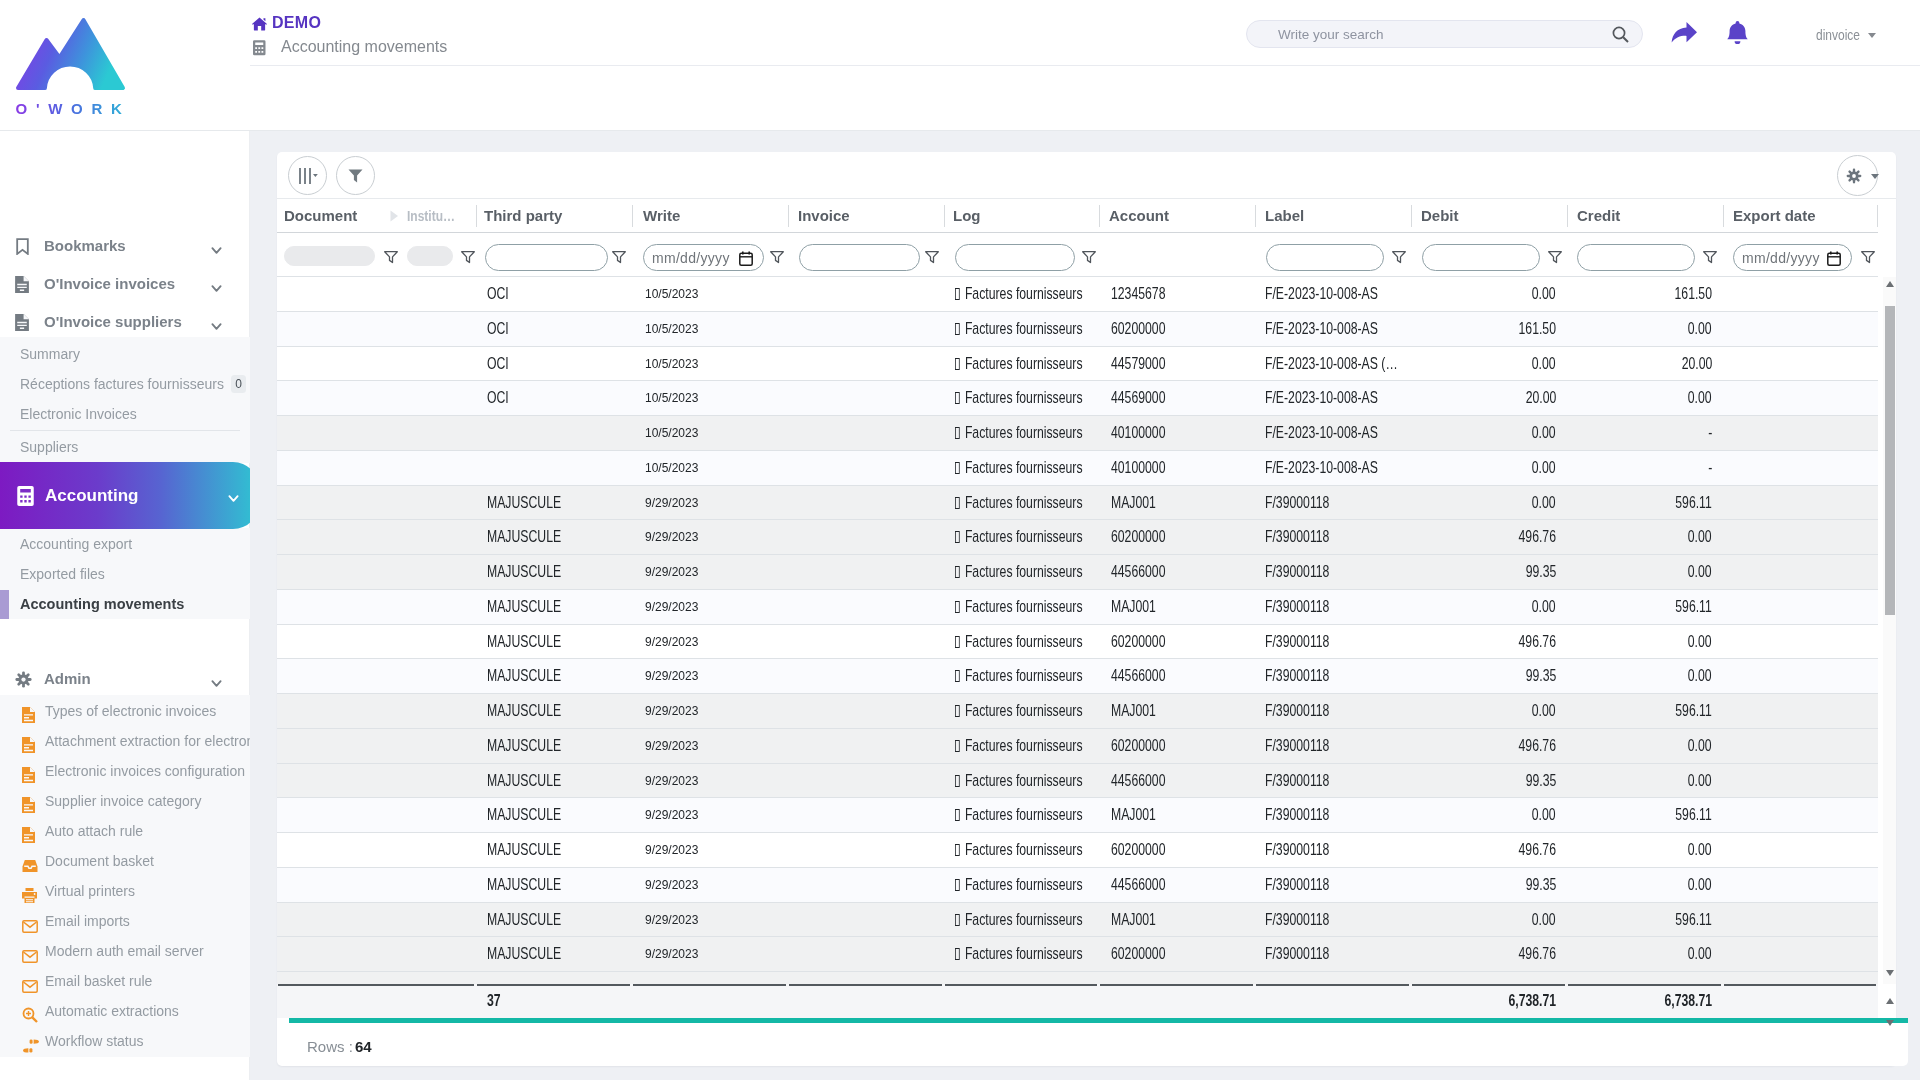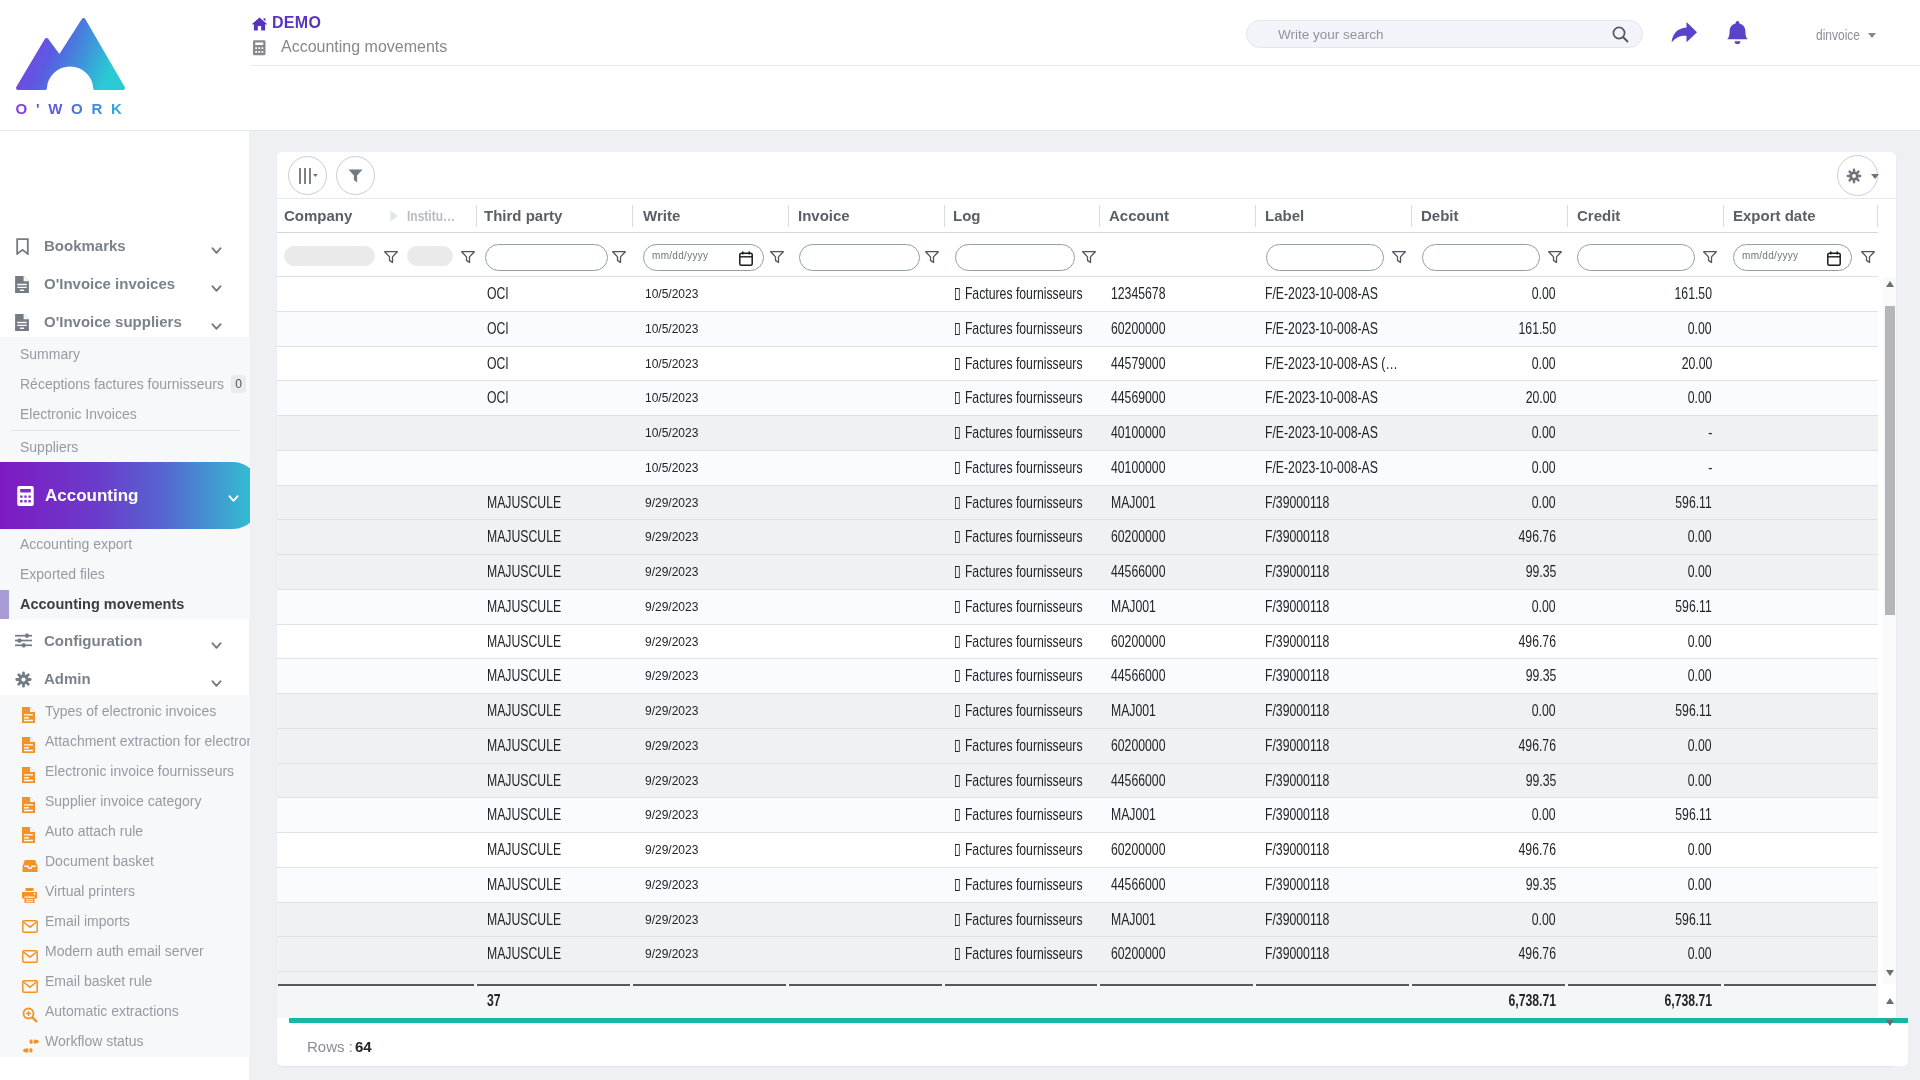--- a/index.html
+++ b/index.html
@@ -45,21 +45,21 @@
 .cbtn{position:absolute;top:4px;width:39px;height:39px;border:1px solid #c9ced2;border-radius:50%;background:#fff}
 
 #hdr{position:absolute;left:0;top:47px;width:1601px;height:34px;border-bottom:1px solid #d2d6da}
 #hdr b{position:absolute;top:8px;font-size:15px;color:#595f66;white-space:nowrap}
 #hdr b.mut{color:#b7bdc4;font-weight:bold;transform:scaleX(.8);transform-origin:0 50%}
 #hdr .vsep{position:absolute;top:6px;width:1px;height:22px;background:#d8dbde}
 
 #flt{position:absolute;left:0;top:81px;width:1601px;height:44px;border-bottom:1px solid #dee2e6}
 .fin{position:absolute;top:11px;height:27px;border:1px solid #8fa0a6;border-radius:14px;background:#fff}
 .fin.dis{background:#e9eaec;border-color:#e9eaec;height:20px;top:13px}
-.fin .ph{position:absolute;left:8px;top:5px;font-size:10px;color:#70757a;letter-spacing:.3px}
+.fin .ph{position:absolute;left:8px;top:5px;font-size:14px;color:#70757a;letter-spacing:.3px}
 .fun{position:absolute;top:17px;width:14px;height:13px}
 
 #rows{position:absolute;left:0;top:125px;width:1601px}
 .r{position:relative;width:1601px;height:34.75px;border-bottom:1px solid #dee2e6}
 .r s,#sumrow s{position:absolute;top:0;line-height:34px;text-decoration:none;font-size:15.7px;color:#212529;white-space:nowrap}
 .c3,.c6,.c7,.c8{transform:scaleX(.78);transform-origin:0 50%}
 .c9,.c10{transform:scaleX(.78);transform-origin:100% 50%}
 .c3{left:210px}.c4{left:368px;font-size:12px !important}.c6{left:678px}.c7{left:834px}.c8{left:988px}
 .c9{right:322px}.c10{right:166px}
 .tofu{display:inline-block;width:6.2px;height:12px;border:1.4px solid #212529;margin-right:6.5px;vertical-align:-1px}
@@ -183,38 +183,20 @@
     </div>
 <div class="sub" style="top:398px">
       <span class="t">Accounting export</span>
     </div>
 <div class="sub" style="top:428px">
       <span class="t">Exported files</span>
     </div>
 <div class="sub" style="top:458px;font-weight:bold;color:#3b4045;font-size:14.5px">
       <span class="t">Accounting movements</span>
     </div>
-<div class="nav" style="top:491px">
-      <span class="ic"><svg width="17" height="15" viewBox="0 0 16 14">
-          <g stroke="#747b82" stroke-width="1.6">
-            <line x1="0" y1="2.5" x2="16" y2="2.5"></line>
-            <line x1="0" y1="7" x2="16" y2="7"></line>
-            <line x1="0" y1="11.5" x2="16" y2="11.5"></line>
-          </g>
-          <g fill="#747b82">
-            <rect x="9.5" y="0.5" width="3.4" height="4" rx="1"></rect>
-            <rect x="2.5" y="5" width="3.4" height="4" rx="1"></rect>
-            <rect x="6.5" y="9.5" width="3.4" height="4" rx="1"></rect>
-          </g>
-        </svg></span>
-      <span class="tx">Configuration</span>
-      <span class="ch" style="color:#747b82"><svg class="chev" viewBox="0 0 12 12">
-          <polyline points="1.5,3.5 6,8.5 10.5,3.5" fill="none" stroke="currentColor" stroke-width="2" stroke-linecap="round" stroke-linejoin="round"></polyline>
-        </svg></span>
-    </div>
 <div class="nav" style="top:529px">
       <span class="ic"><svg width="17" height="17" viewBox="0 0 16 16">
           <g fill="#747b82">
             <circle cx="8" cy="8" r="4.8"></circle>
             <g>
               <rect x="6.7" y="0.4" width="2.6" height="15.2" rx="1.2"></rect>
               <rect x="6.7" y="0.4" width="2.6" height="15.2" rx="1.2" transform="rotate(45 8 8)"></rect>
               <rect x="6.7" y="0.4" width="2.6" height="15.2" rx="1.2" transform="rotate(90 8 8)"></rect>
               <rect x="6.7" y="0.4" width="2.6" height="15.2" rx="1.2" transform="rotate(135 8 8)"></rect>
             </g>
@@ -238,21 +220,21 @@
           <path fill="#f09429" d="M0 0 h8 l5 5 v11 H0 Z"></path>
           <path fill="#f7f8fa" d="M8 0 l5 5 h-5 Z M2 7.2 h9 v1.4 h-9 Z M2 10 h5 v1.4 h-5 Z M2 12.8 h9 v1.4 h-9 Z"></path>
         </svg></span>
       <span class="t">Attachment extraction for electroni</span>
     </div>
 <div class="sub ind" style="top:625px">
       <span class="ico"><svg width="13" height="16" viewBox="0 0 13 16">
           <path fill="#f09429" d="M0 0 h8 l5 5 v11 H0 Z"></path>
           <path fill="#f7f8fa" d="M8 0 l5 5 h-5 Z M2 7.2 h9 v1.4 h-9 Z M2 10 h5 v1.4 h-5 Z M2 12.8 h9 v1.4 h-9 Z"></path>
         </svg></span>
-      <span class="t">Electronic invoice fournisseurs</span>
+      <span class="t">Electronic invoices configuration</span>
     </div>
 <div class="sub ind" style="top:655px">
       <span class="ico"><svg width="13" height="16" viewBox="0 0 13 16">
           <path fill="#f09429" d="M0 0 h8 l5 5 v11 H0 Z"></path>
           <path fill="#f7f8fa" d="M8 0 l5 5 h-5 Z M2 7.2 h9 v1.4 h-9 Z M2 10 h5 v1.4 h-5 Z M2 12.8 h9 v1.4 h-9 Z"></path>
         </svg></span>
       <span class="t">Supplier invoice category</span>
     </div>
 <div class="sub ind" style="top:685px">
       <span class="ico"><svg width="13" height="16" viewBox="0 0 13 16">
@@ -346,21 +328,21 @@
             </g>
             <circle cx="8" cy="8" r="1.9" fill="#fff"></circle>
           </svg>
           <span class="caret" style="position:absolute;left:27px;top:18px;border-top-color:#6c757d"></span>
         </div>
 </div>
 <div id="hdr">
         <svg width="9" height="12" style="position:absolute;left:113px;top:11px" viewBox="0 0 9 12">
           <path d="M0.5 0.5 L8 6 L0.5 11.5 Z" fill="#e1e4e8"></path>
         </svg>
-        <b style="left:7px">Company</b>
+        <b style="left:7px">Document</b>
         <b style="left:130px" class="mut">Institu…</b>
         <b style="left:207px">Third party</b>
         <b style="left:366px">Write</b>
         <b style="left:521px">Invoice</b>
         <b style="left:676px">Log</b>
         <b style="left:832px">Account</b>
         <b style="left:988px">Label</b>
         <b style="left:1144px">Debit</b>
         <b style="left:1300px">Credit</b>
         <b style="left:1456px">Export date</b>

